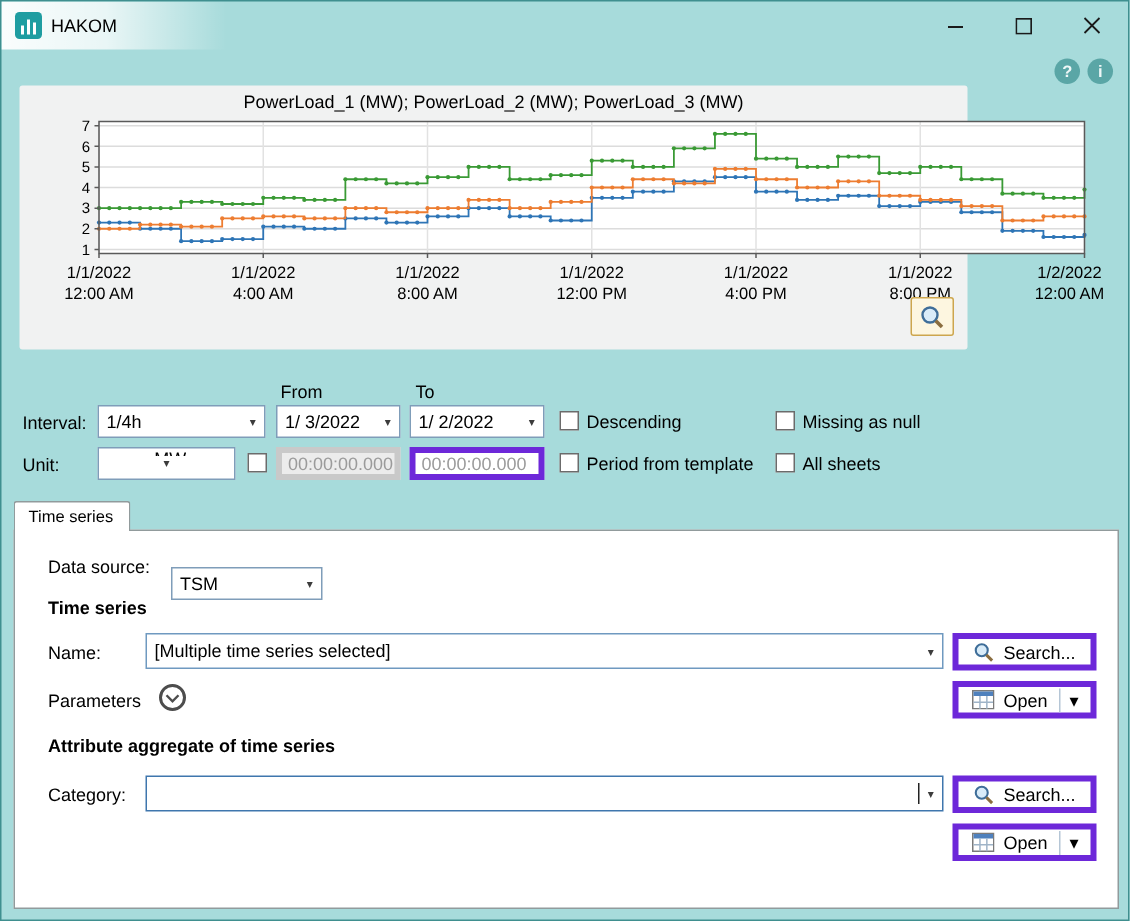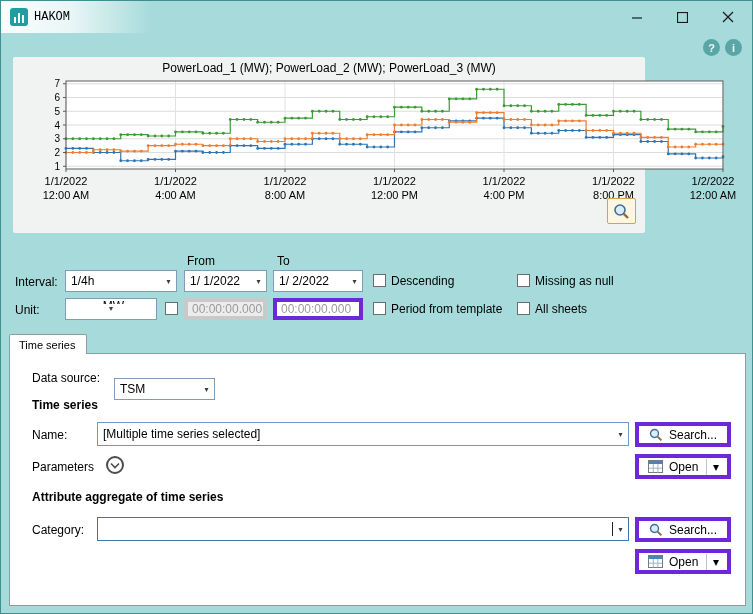--- a/index.html
+++ b/index.html
@@ -4,21 +4,21 @@
 <style>
   html,body { margin:0; padding:0; }
   .window {
     position:relative; width:753px; height:614px;
     background:#a7dbdb; border:1px solid #3f8f8f; box-sizing:border-box;
     font-family:"Liberation Sans", sans-serif; font-size:12px; color:#000;
     overflow:hidden;
   }
   
   .titlebar { position:absolute; left:0; top:0; right:0; height:32px;
-    background:linear-gradient(to right, rgba(255,255,255,.95) 0px, rgba(255,255,255,.75) 70px, rgba(255,255,255,0) 150px);font-family:Liberation Mono, monospace; }
+    background:linear-gradient(to right, rgba(255,255,255,.95) 0px, rgba(255,255,255,.75) 70px, rgba(255,255,255,0) 150px); }
   .applogo { position:absolute; left:9px; top:7px; width:18px; height:18px;
     background:#1f9da1; border-radius:3px; display:flex; align-items:flex-end; justify-content:center; gap:2px; padding-bottom:3px; box-sizing:border-box; }
   .applogo i { display:block; width:2px; background:#fff; }
   .apptitle { position:absolute; left:33px; top:0; height:32px; line-height:32px; font-size:12px; }
   .winbtns { position:absolute; right:2px; top:0; height:32px; display:flex; }
   .winbtn { width:45px; height:32px; display:flex; align-items:center; justify-content:center; }
   
   .roundicon { position:absolute; width:17px; height:17px; border-radius:50%;
     background:#5aa6a6; color:#eef7f7; font-weight:bold; font-size:11px;
     display:flex; align-items:center; justify-content:center; }
@@ -454,21 +454,21 @@
   </div>
 
   <div class="lbl" style="left:14px; top:274px;text-align:center;">Interval:</div>
   <div class="combo" style="left:64px; top:269px; width:112px; height:22px;">
     <span class="val">1/4h</span>
     <span class="arrow">▾</span>
   </div>
 
   <div class="lbl" style="left:186px; top:253px;">From</div>
   <div class="combo" style="left:183px; top:269px; width:83px; height:22px;">
-    <span class="val">1/ 1/2022</span>
+    <span class="val">1/ 3/2022</span>
     <span class="arrow">▾</span>
   </div>
 
   <div class="lbl" style="left:276px; top:253px;">To</div>
   <div class="combo" style="left:272px; top:269px; width:90px; height:22px;">
     <span class="val">1/ 2/2022</span>
     <span class="arrow">▾</span>
   </div>
 
   <div class="checkbox" style="left:372px; top:273px;"></div>

